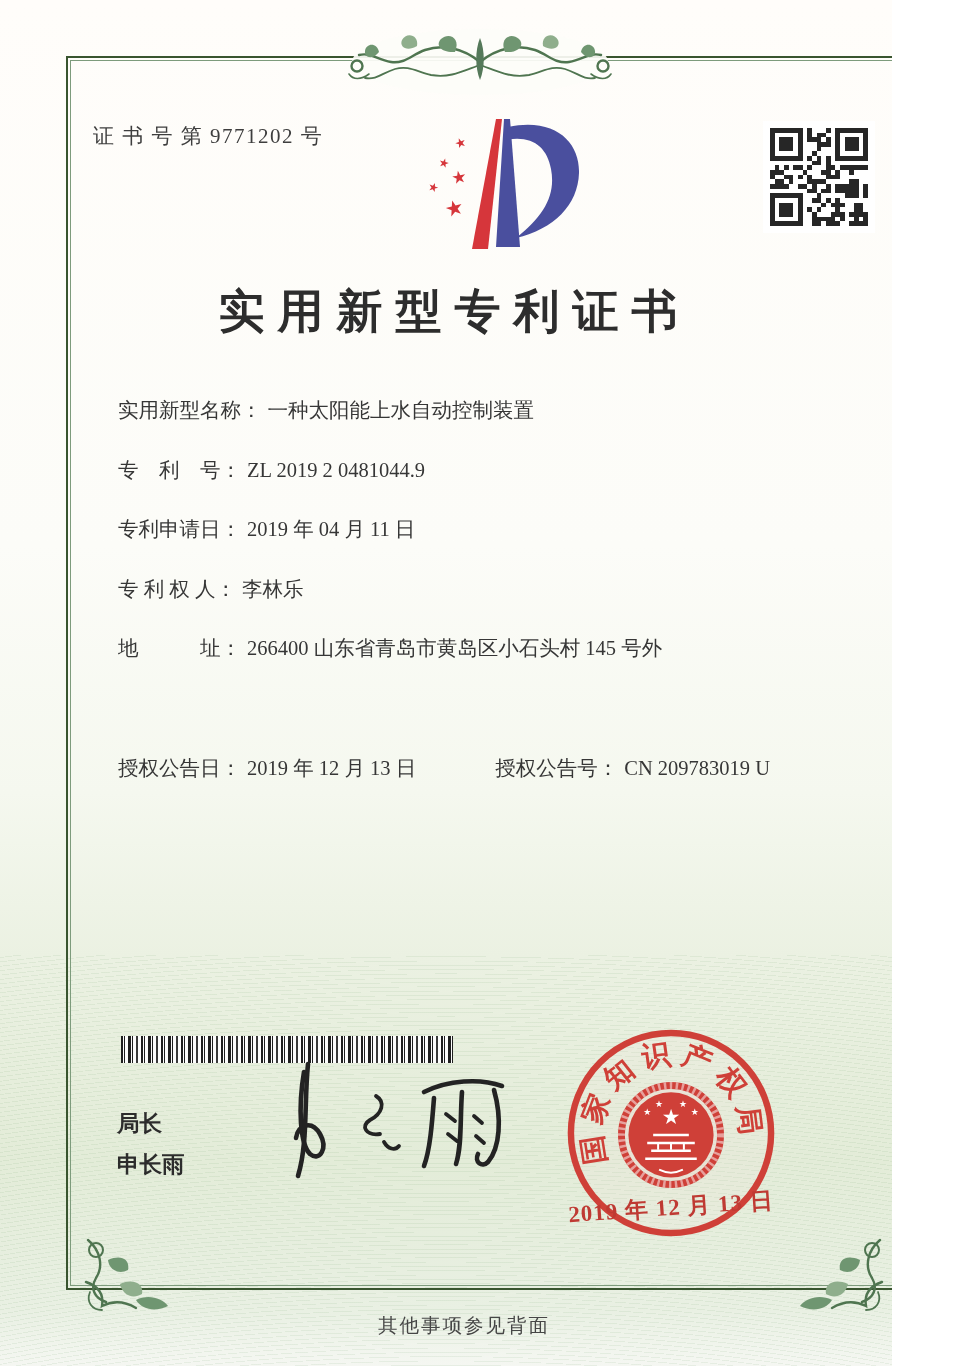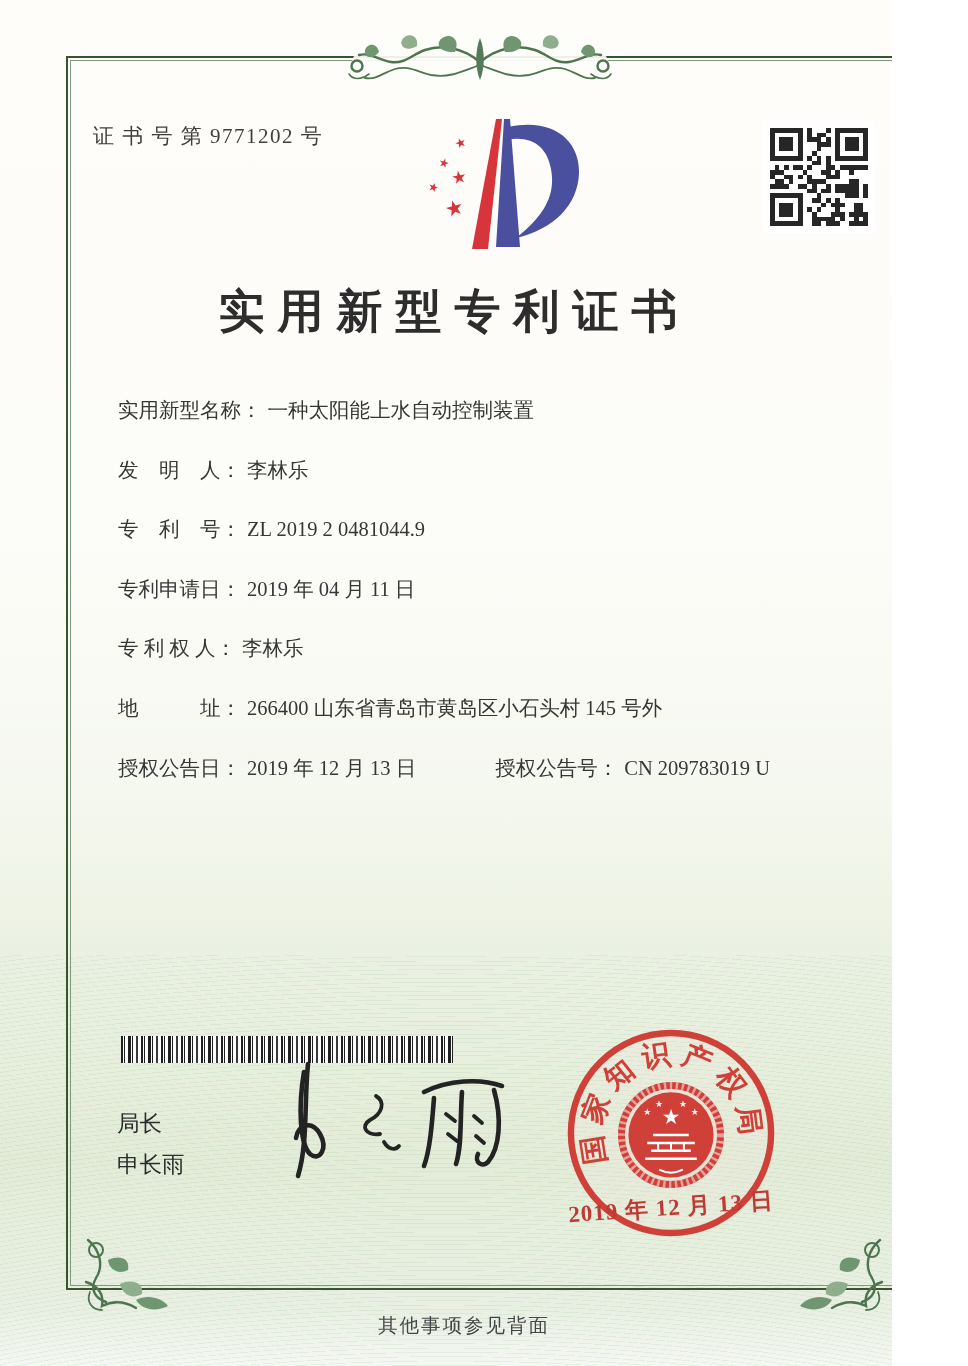--- a/index.html
+++ b/index.html
@@ -35,21 +35,21 @@
   .grant-row .fvalue{margin-left:6px;}
   .body-text{position:absolute;left:118px;top:796px;width:678px;font-size:19.5px;
       line-height:31px;text-align:justify;color:#383838;}
   .body-text p{margin:0;text-indent:2.05em;}
   .barcode{position:absolute;left:121px;top:1036px;width:332px;height:27px;
       background:repeating-linear-gradient(90deg,
         #1f1f1f 0 2px,#fdfdfd 2px 3px,#1f1f1f 3px 4px,#fdfdfd 4px 7px,
         #1f1f1f 7px 10px,#fdfdfd 10px 11px,#1f1f1f 11px 12px,#fdfdfd 12px 15px,
         #3a3a3a 15px 17px,#fdfdfd 17px 20px);}
   .director{position:absolute;left:117px;top:1103px;font-family:"Liberation Sans",sans-serif;
-      font-size:22.5px;color:#2c2c2c;line-height:41px;}
+      font-size:22.5px;color:#2c2c2c;line-height:41px;font-weight:bold;}
   .signature{position:absolute;left:248px;top:1058px;width:275px;height:126px;}
   .seal{position:absolute;left:562px;top:1024px;width:218px;height:218px;}
   .seal svg{position:absolute;inset:0;}
   .seal-date{position:absolute;left:0;right:0;top:168px;text-align:center;
       font-size:23px;color:#bf3a33;letter-spacing:1px;transform:rotate(-4deg);font-weight:600;}
   .footer-page{position:absolute;left:0;right:0;top:1249px;text-align:center;font-size:17.5px;color:#3c3c3c;}
   .back-note{position:absolute;left:0;right:0;top:1312px;text-align:center;font-size:19.5px;color:#464646;letter-spacing:2px;padding-left:36px;}
   .hidden-defs{position:absolute;width:0;height:0;}
 </style>
 </head>
@@ -253,23 +253,20 @@
       </svg>
   </div>
 
   <div class="doc-title">实用新型专利证书</div>
 
   <div class="fields">
     <div class="field">
       <span class="flabel">实用新型名称：</span><span class="fvalue">一种太阳能上水自动控制装置</span>
     </div>
     <div class="field">
-      <span class="flabel">发　明　人：</span><span class="fvalue">李林乐</span>
-    </div>
-    <div class="field">
       <span class="flabel">专　利　号：</span><span class="fvalue">ZL 2019 2 0481044.9</span>
     </div>
     <div class="field">
       <span class="flabel">专利申请日：</span><span class="fvalue">2019 年 04 月 11 日</span>
     </div>
     <div class="field">
       <span class="flabel">专 利 权 人：</span><span class="fvalue">李林乐</span>
     </div>
     <div class="field">
       <span class="flabel">地　　　址：</span><span class="fvalue">266400 山东省青岛市黄岛区小石头村 145 号外</span>

